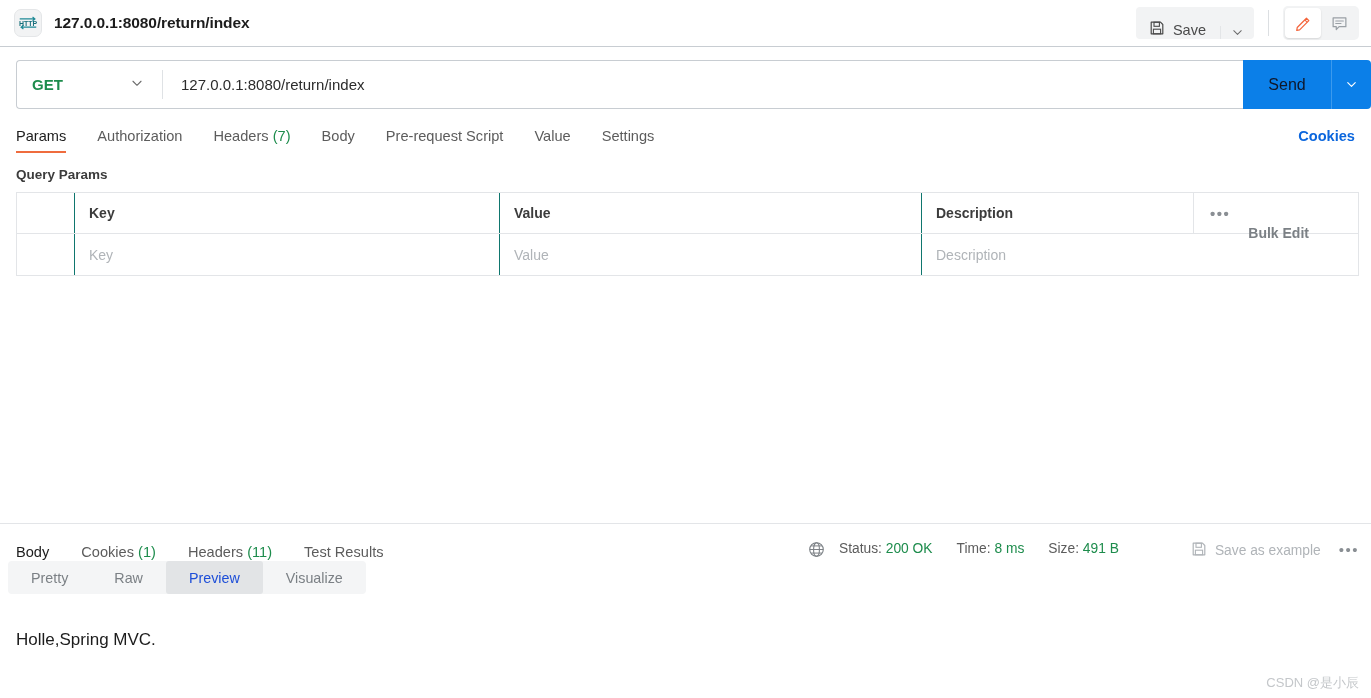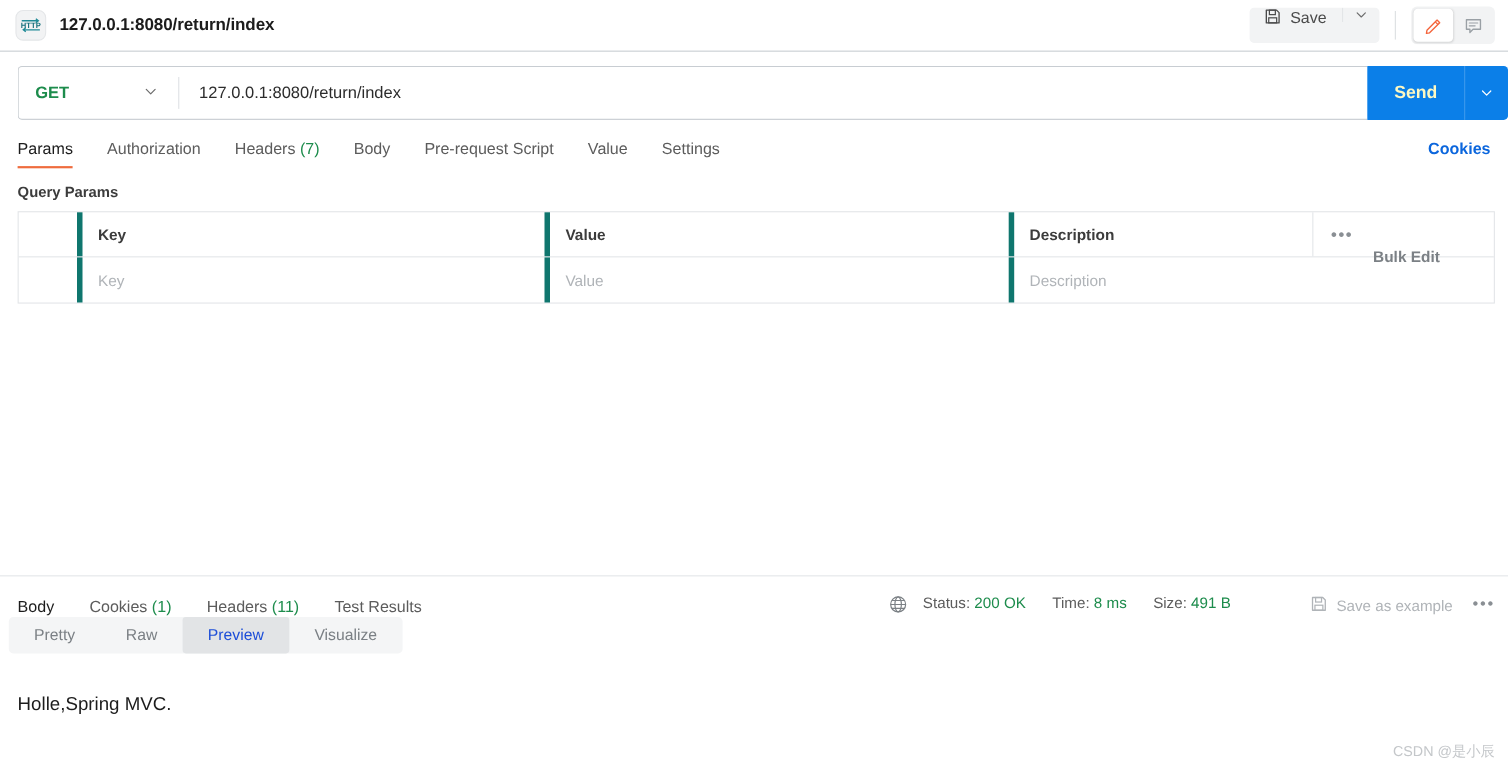--- a/index.html
+++ b/index.html
@@ -37,21 +37,21 @@
     letter-spacing: -0.1px;
   }
   .topbar-right {
     margin-left: auto;
     display: flex;
     align-items: center;
     height: 100%;
   }
   .save-group {
     display: flex;
-    align-items: flex-start;
+    align-items: flex-end;
     background: #f2f3f4;
     border-radius: 4px;
     height: 32px;
     overflow: hidden;
   }
   .save-btn {
     display: flex; align-items: center; gap: 8px;
     padding: 0 14px 0 13px;
     font-size: 14.5px;
     color: #4a4a4a;
@@ -128,23 +128,23 @@
     width: 128px;
     margin-right: 0;
     background: #0b7fe8;
     border-radius: 0 4px 4px 0;
     align-items: stretch;
     cursor: pointer;
   }
   .send-btn {
     flex: 1;
     display: flex; align-items: center; justify-content: center;
-    color: #fef9c3;
+    color: #0f172a;
     font-size: 16px;
-    font-weight: bold;
+    font-weight: normal;
   }
   .send-caret {
     width: 40px;
     display: flex; align-items: center; justify-content: center;
     border-left: 1px solid #3c9aed;
     color: #fff;
   }
 
   
   .req-tabs {
@@ -193,21 +193,21 @@
     margin: 0 12px 0 16px;
     border: 1px solid #e3e5e8;
   }
   .trow { display: flex; }
   .trow.head { border-bottom: 1px solid #e3e5e8; height: 41px; }
   .trow.body { height: 41px; }
   .tcell {
     display: flex;
     align-items: center;
     padding-left: 14px;
-    border-right: 5px solid #0f766e;
+    border-right: 1px solid #0f766e;
     font-size: 14px;
   }
   .tcell.c-check { width: 58px; padding: 0; }
   .tcell.c-key { width: 425px; }
   .tcell.c-val { width: 422px; }
   .tcell.c-desc { flex: 1; border-right: 1px solid #e3e5e8; }
   .tcell.c-tools {
     width: 164px;
     border-right: none;
     display: flex;

